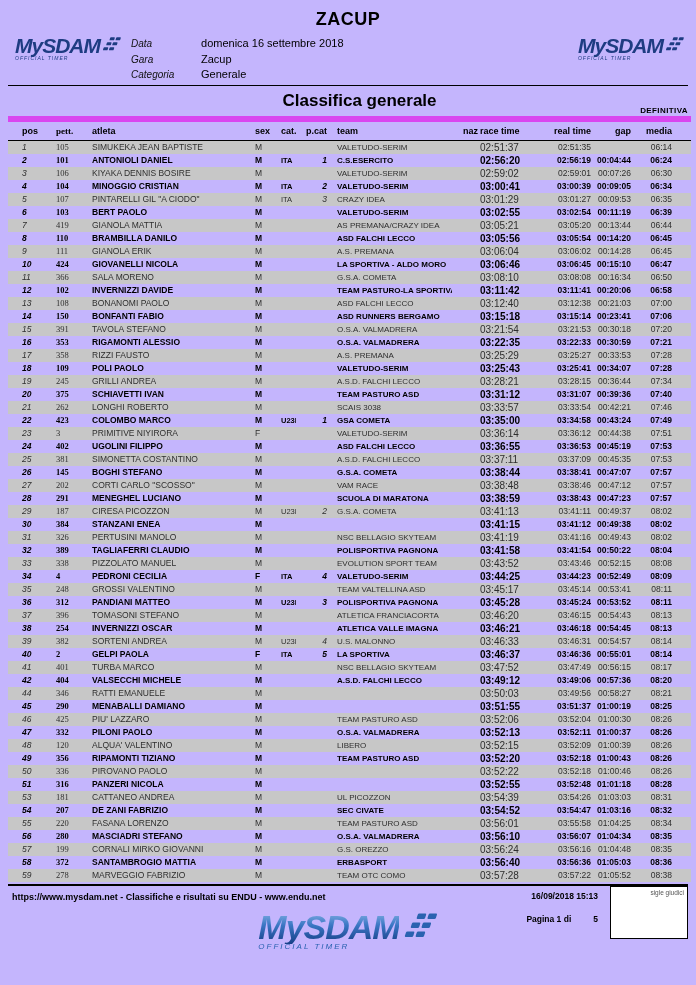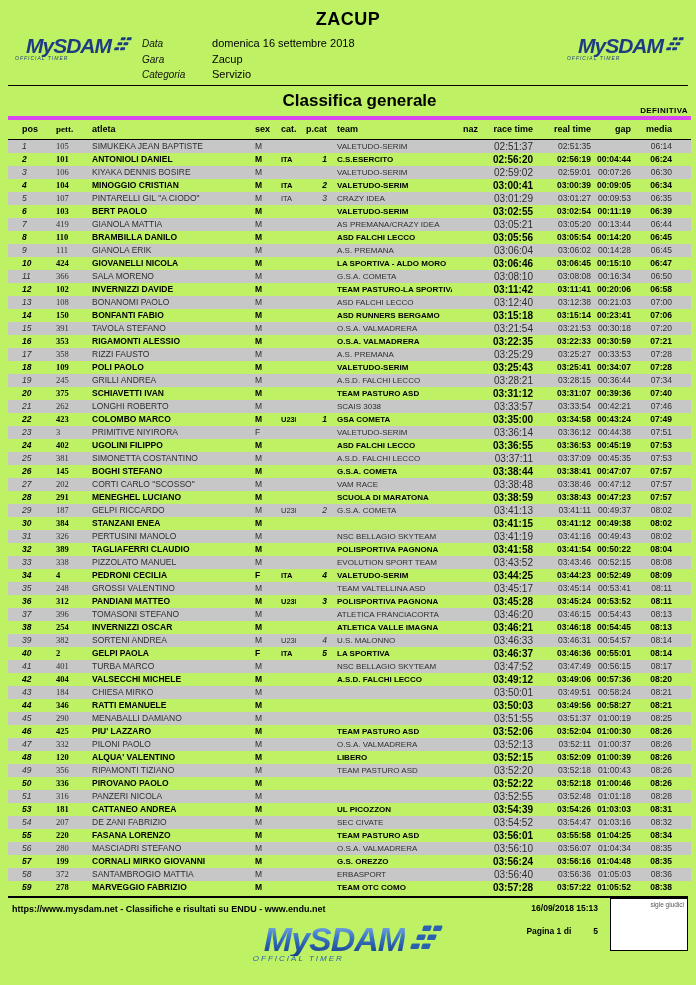--- a/index.html
+++ b/index.html
@@ -1,33 +1,33 @@
 <!DOCTYPE html>
 <html><head>
 <meta charset="utf-8">
 <style>
   * { margin:0; padding:0; box-sizing:border-box; }
   html,body { background:#e8e8e8; }
   .page {
-    width:696px; height:985px; background:#bef264; margin:0 auto;
+    width:696px; height:985px; background:#c4b5fd; margin:0 auto;
     font-family:"Liberation Sans", sans-serif; color:#000;
     position:relative; overflow:hidden;
   }
   
   .doc-title { padding-top:9px; text-align:center; font-size:18px; font-weight:bold; letter-spacing:0.5px; }
   .header-band { display:flex; align-items:flex-start; padding:5px 12px 0 15px; height:52px; }
   .meta { margin-left:10px; padding-top:1px; }
   .meta-row { display:flex; line-height:15.5px;align-items:flex-end; }
   .meta-label { width:70px; font-style:italic; font-size:10px; color:#111; }
   .meta-value { font-weight:normal; font-size:11px; }
   .spacer { flex:1; }
   
   .logo { display:inline-block; line-height:1; }
   .logo-row { display:flex; align-items:flex-start; }
-  .logo-text { font-weight:bold; font-style:italic; letter-spacing:-1px;margin-left:11px; }
+  .logo-text { font-weight:bold; font-style:italic; letter-spacing:-1px; }
   .logo-tag { text-align:left; font-style:italic; letter-spacing:1px; color:inherit; }
   .logo-sm { color:#1e3c82; }
   .logo-sm .logo-text { font-size:21px; }
   .logo-sm .logo-tag { font-size:5px; margin-top:0px; padding-right:16px; }
   .logo-sm svg { width:20px; height:18px; margin-left:1px; }
   .logo-lg { color:#2a62b0; }
   .logo-lg .logo-text { font-size:34px; }
   .logo-lg .logo-tag { font-size:8px; letter-spacing:2px; margin-top:-1px; padding-right:30px; color:#2a62b0; }
   .logo-lg svg { width:36px; height:31px; margin-left:2px; }
   @supports ((-webkit-background-clip: text)) {
@@ -36,40 +36,40 @@
       -webkit-background-clip:text; background-clip:text; color:transparent;
     }
   }
   .rule1 { border-top:1.5px solid #000; margin:3px 8px 0 8px; }
   .section-band { position:relative; height:30px; }
   .section-title { text-align:center; font-size:17px; font-weight:bold; line-height:30px;padding-left:23px; }
   .status { position:absolute; right:8px; bottom:1px; font-size:8px; font-weight:bold; letter-spacing:0.4px; }
   
   table { border-collapse:collapse; table-layout:fixed; width:683px; margin-left:8px; }
   thead th {
-    border-top:4px solid #d946ef; border-bottom:1.5px solid #000;
+    border-top:6px solid #d946ef; border-bottom:1.5px solid #000;
     height:21px; font-size:9px; font-weight:bold; padding:0; vertical-align:middle;
   }
   tbody td {
     height:13px; line-height:13px; font-size:8.5px; padding:0;
     white-space:nowrap; overflow:hidden;
   }
   tbody tr:nth-child(odd) { background:#c7c7c7; color:#2e2e2e; }
   tbody tr:nth-child(even) { font-weight:bold; color:#000; }
   th { text-align:left; }
   .c-pos { padding-left:14px; text-align:left; }
   td.c-pos { font-style:italic; }
   .c-pett { padding-left:14px;font-family:Liberation Serif, serif; }
   .c-atleta { padding-left:16px; }
   .c-sex { padding-left:17px; }
   .c-cat { padding-left:13px; } td.c-cat { font-size:7.5px; }
   .c-pcat { text-align:right; padding-right:3px; } td.c-pcat { font-style:italic; }
   .c-team { padding-left:7px; } td.c-team { font-size:8px; }
   .c-naz { text-align:right; padding-right:2px; }
-  .c-race-time { text-align:right; padding-right:2px; } td.c-race-time { font-size:10px; }
+  .c-race-time { padding-right:2px; } td.c-race-time { font-size:10px; }
   .c-real-time { text-align:right; padding-right:2px; }
   .c-gap { text-align:right; }
   .c-media { text-align:right; padding-right:19px; }
   
   .footer { margin:2px 8px 0 8px; border-top:2px solid #000; position:relative; height:72px; }
   .footer-left { padding:4px 0 0 4px; font-size:9px; font-weight:bold; line-height:15px; }
   .footer-right { position:absolute; right:90px; top:5px; text-align:right; font-size:8.5px; font-weight:bold; }
   .pagina { margin-top:13px; }
   .page-total { margin-left:22px; }
   .judges-box { position:absolute; right:0; top:0; width:78px; height:53px; border:1.5px solid #000; background:#fff; }
@@ -105,21 +105,21 @@
       <div class="meta-row">
         <span class="meta-label">Data</span>
         <span class="meta-value">domenica 16 settembre 2018</span>
       </div>
       <div class="meta-row">
         <span class="meta-label">Gara</span>
         <span class="meta-value">Zacup</span>
       </div>
       <div class="meta-row">
         <span class="meta-label">Categoria</span>
-        <span class="meta-value">Servizio</span>
+        <span class="meta-value">Generale</span>
       </div>
     </div>
 
     <div class="spacer"></div>
 
     <div class="logo logo-sm">
       <div class="logo-row">
         <span class="logo-text">MySDAM</span>
         <svg viewBox="0 0 30 20">
           <g transform="skewX(-18)" fill="currentColor">
@@ -563,21 +563,21 @@
           <td class="c-team">SCUOLA DI MARATONA</td>
           <td class="c-naz"></td>
           <td class="c-race-time">03:38:59</td>
           <td class="c-real-time">03:38:43</td>
           <td class="c-gap">00:47:23</td>
           <td class="c-media">07:57</td>
         </tr>
         <tr>
           <td class="c-pos">29</td>
           <td class="c-pett">187</td>
-          <td class="c-atleta">GELPI RICCARDO</td>
+          <td class="c-atleta">CIRESA PICOZZON</td>
           <td class="c-sex">M</td>
           <td class="c-cat">U23M</td>
           <td class="c-pcat">2</td>
           <td class="c-team">G.S.A. COMETA</td>
           <td class="c-naz"></td>
           <td class="c-race-time">03:41:13</td>
           <td class="c-real-time">03:41:11</td>
           <td class="c-gap">00:49:37</td>
           <td class="c-media">08:02</td>
         </tr>
@@ -755,34 +755,20 @@
           <td class="c-atleta">VALSECCHI MICHELE</td>
           <td class="c-sex">M</td>
           <td class="c-cat"></td>
           <td class="c-pcat"></td>
           <td class="c-team">A.S.D. FALCHI LECCO</td>
           <td class="c-naz"></td>
           <td class="c-race-time">03:49:12</td>
           <td class="c-real-time">03:49:06</td>
           <td class="c-gap">00:57:36</td>
           <td class="c-media">08:20</td>
-        </tr>
-        <tr>
-          <td class="c-pos">43</td>
-          <td class="c-pett">184</td>
-          <td class="c-atleta">CHIESA MIRKO</td>
-          <td class="c-sex">M</td>
-          <td class="c-cat"></td>
-          <td class="c-pcat"></td>
-          <td class="c-team"></td>
-          <td class="c-naz"></td>
-          <td class="c-race-time">03:50:01</td>
-          <td class="c-real-time">03:49:51</td>
-          <td class="c-gap">00:58:24</td>
-          <td class="c-media">08:21</td>
         </tr>
         <tr>
           <td class="c-pos">44</td>
           <td class="c-pett">346</td>
           <td class="c-atleta">RATTI EMANUELE</td>
           <td class="c-sex">M</td>
           <td class="c-cat"></td>
           <td class="c-pcat"></td>
           <td class="c-team"></td>
           <td class="c-naz"></td>

